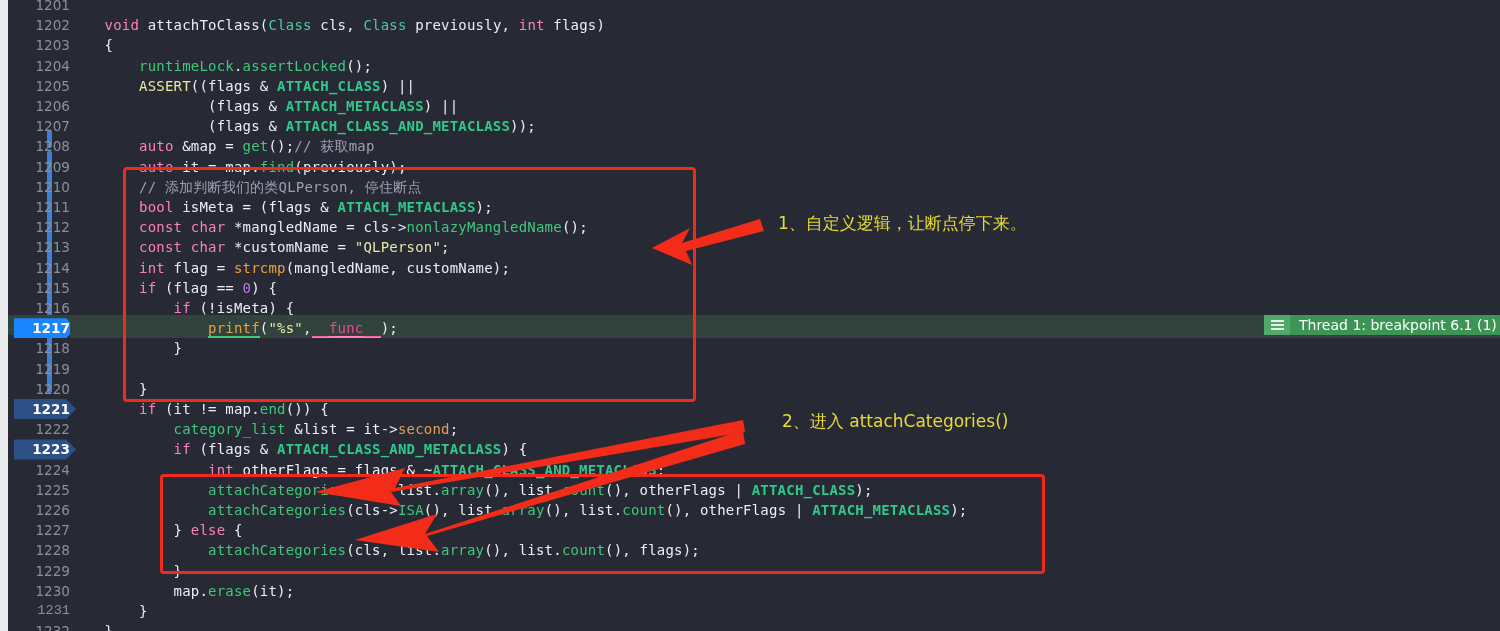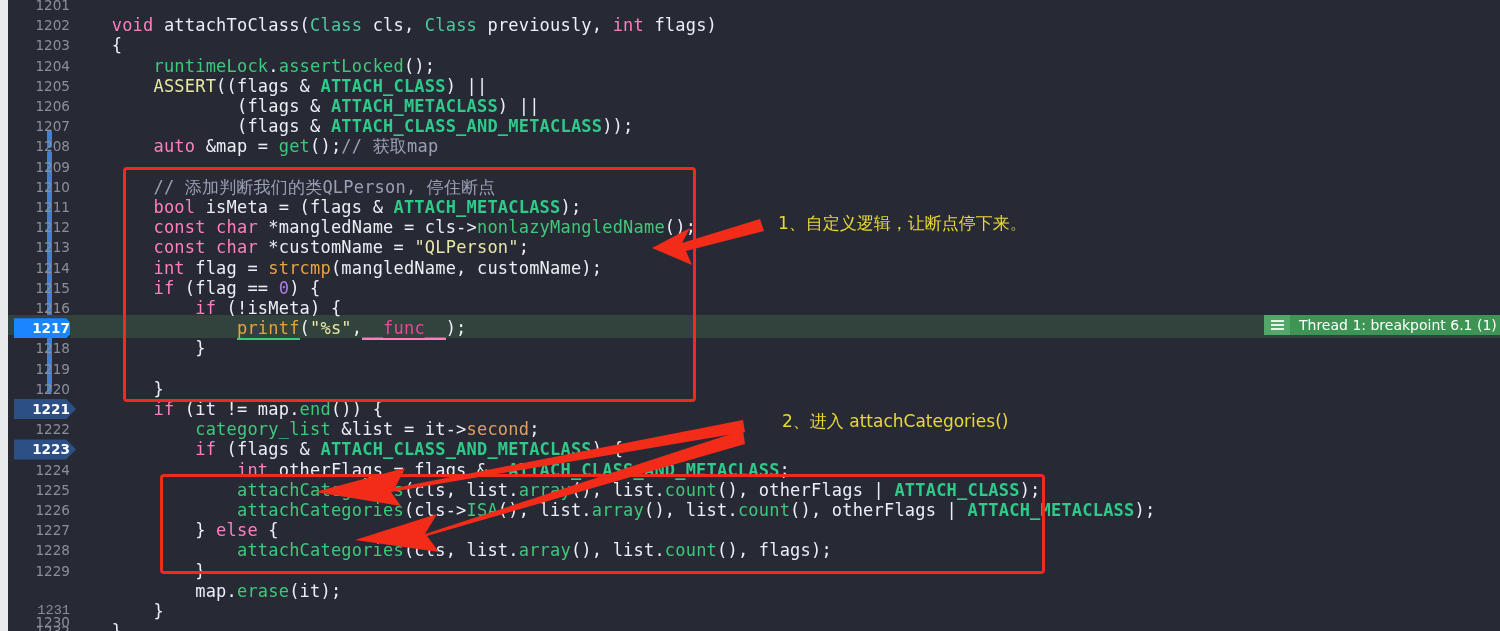--- a/index.html
+++ b/index.html
@@ -44,21 +44,21 @@
     position: absolute;
     left: 70px; top: 0;
     right: 0; height: 631px;
   }
 
   .line {
     position: absolute;
     left: 0; right: 0;
     height: 20.2px;
     white-space: pre;
-    font-size: 17px;
+    font-size: 14px;
     line-height: 20.2px;
     color: #e6e6e6;
     letter-spacing: 0.2px;
   }
   .ln {
     position: absolute;
     left: 0;
     width: 70px;
     text-align: right;
     padding-right: 0px;
@@ -216,33 +216,34 @@
       <div class="ln bp-dim" style="top: 399px;">1221</div>
       <div class="ln" style="top: 419.2px;">1222</div>
       <div class="bp-shape off" style="top: 439.4px;"></div>
       <div class="ln bp-dim" style="top: 439.4px;">1223</div>
       <div class="ln" style="top: 459.6px;">1224</div>
       <div class="ln" style="top: 479.8px;">1225</div>
       <div class="ln" style="top: 500px;">1226</div>
       <div class="ln" style="top: 520.2px;">1227</div>
       <div class="ln" style="top: 540.4px;">1228</div>
       <div class="ln" style="top: 560.6px;">1229</div>
-      <div class="ln" style="top: 580.8px; margin-top: 31px;">1230</div>
+      <div class="ln" style="top: 580.8px;">1230</div>
       <div class="ln" style="top: 601px; font-family: Liberation Mono, monospace;">1231</div>
       <div class="ln" style="top: 621.2px;">1232</div>
     </div>
   <div class="code-area" id="code-area">
       <div class="line" style="top: -5px;"></div>
       <div class="line" style="top: 15.2px;"><span class="pln">    </span><span class="kw">void</span><span class="pln"> </span><span class="pln">attachToClass</span><span class="pln">(</span><span class="typ">Class</span><span class="pln"> cls, </span><span class="typ">Class</span><span class="pln"> previously, </span><span class="kw">int</span><span class="pln"> flags)</span></div>
       <div class="line" style="top: 35.4px;"><span class="pln">    {</span></div>
       <div class="line" style="top: 55.6px;"><span class="pln">        </span><span class="fn">runtimeLock</span><span class="pln">.</span><span class="fn">assertLocked</span><span class="pln">();</span></div>
       <div class="line" style="top: 96px;"><span class="pln">                (flags &amp; </span><span class="cst">ATTACH_METACLASS</span><span class="pln">) ||</span></div>
       <div class="line" style="top: 75.8px;"><span class="pln">        </span><span class="mac">ASSERT</span><span class="pln">((flags &amp; </span><span class="cst">ATTACH_CLASS</span><span class="pln">) ||</span></div>
       <div class="line" style="top: 116.2px;"><span class="pln">                (flags &amp; </span><span class="cst">ATTACH_CLASS_AND_METACLASS</span><span class="pln">));</span></div>
       <div class="line" style="top: 136.4px;"><span class="pln">        </span><span class="kw">auto</span><span class="pln"> &amp;map = </span><span class="fn">get</span><span class="pln">();</span><span class="cmt-cn">// 获取</span><span class="cmt-cn">map</span></div>
+      <div class="line" style="top: 156.6px;"><span class="pln">        </span><span class="kw">auto</span><span class="pln"> it = map.</span><span class="fn">find</span><span class="pln">(previously);</span></div>
       <div class="line" style="top: 176.8px;"><span class="pln">        </span><span class="cmt-cn">// 添加判断我们的类</span><span class="cmt-cn">QLPerson</span><span class="cmt-cn">, 停住断点</span></div>
       <div class="line" style="top: 197px;"><span class="pln">        </span><span class="kw">bool</span><span class="pln"> isMeta = (flags &amp; </span><span class="cst">ATTACH_METACLASS</span><span class="pln">);</span></div>
       <div class="line" style="top: 217.2px;"><span class="pln">        </span><span class="kw">const</span><span class="pln"> </span><span class="kw">char</span><span class="pln"> *mangledName = cls-&gt;</span><span class="fn">nonlazyMangledName</span><span class="pln">();</span></div>
       <div class="line" style="top: 237.4px;"><span class="pln">        </span><span class="kw">const</span><span class="pln"> </span><span class="kw">char</span><span class="pln"> *customName = </span><span class="str">"QLPerson"</span><span class="pln">;</span></div>
       <div class="line" style="top: 257.6px;"><span class="pln">        </span><span class="kw">int</span><span class="pln"> flag = </span><span class="ora">strcmp</span><span class="pln">(mangledName, customName);</span></div>
       <div class="line" style="top: 277.8px;"><span class="pln">        </span><span class="kw">if</span><span class="pln"> (flag == </span><span class="num">0</span><span class="pln">) {</span></div>
       <div class="line" style="top: 298px;"><span class="pln">            </span><span class="kw">if</span><span class="pln"> (!isMeta) {</span></div>
       <div class="exec-row-code" style="top: 318.2px; left: 0px;"></div>
       <div class="line" style="top: 318.2px;"><span class="pln">                </span><span class="printf-tok">printf</span><span class="pln">(</span><span class="str">"%s"</span><span class="pln">,</span><span class="func-tok">__func__</span><span class="pln">);</span></div>
       <div class="line" style="top: 338.4px;"><span class="pln">            }</span></div>

